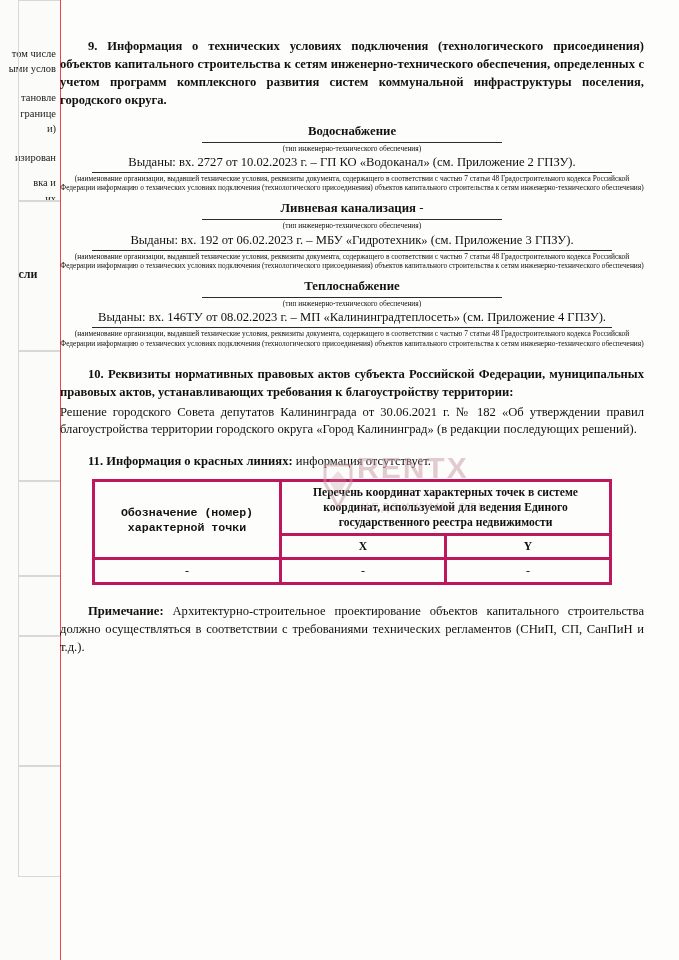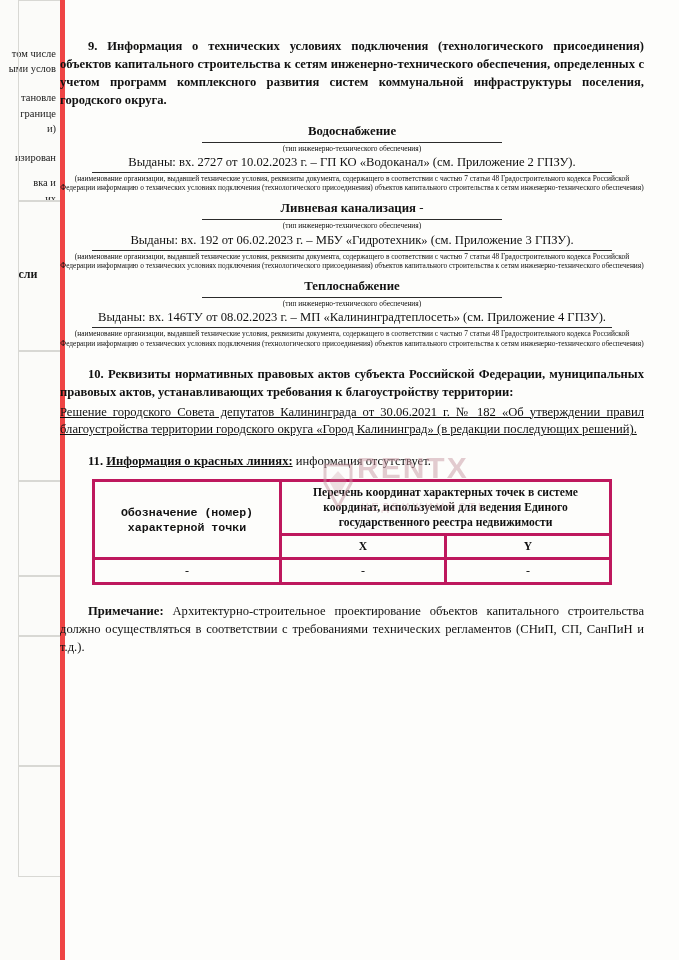--- a/index.html
+++ b/index.html
@@ -21,21 +21,21 @@
     position: absolute;
     left: 0; top: 0;
     width: 679px; height: 960px;
     background: #fdfdfb;
   }
   .left-strip {
     position: absolute;
     left: 0; top: 0;
     width: 60px; height: 960px;
     background: #fbfbf9;
-    border-right: 5px solid #ef4444;
+    border-right: 1px solid #ef4444;
     overflow: hidden;
   }
   .left-strip .frag {
     font-size: 10.5px;
     line-height: 1.45;
     color: #1a1a1a;
     text-align: right;
     padding-right: 4px;
     font-family: "Liberation Serif", serif;
   }
@@ -70,21 +70,21 @@
 
   p.para {
     margin: 0 0 0 0;
     font-size: 12.6px;
     line-height: 1.42;
     text-align: justify;
     text-justify: inter-word;
   }
   .indent { text-indent: 28px; }
   .bold { font-weight: bold; }
-  .u { text-decoration: underline; }
+  .u { }
 
   .spacer-sm { height: 9px; }
   .spacer-md { height: 14px; }
   .spacer-lg { height: 18px; }
 
   .sect-title {
     text-align: center;
     font-weight: bold;
     font-size: 12.8px;
     margin: 0;

